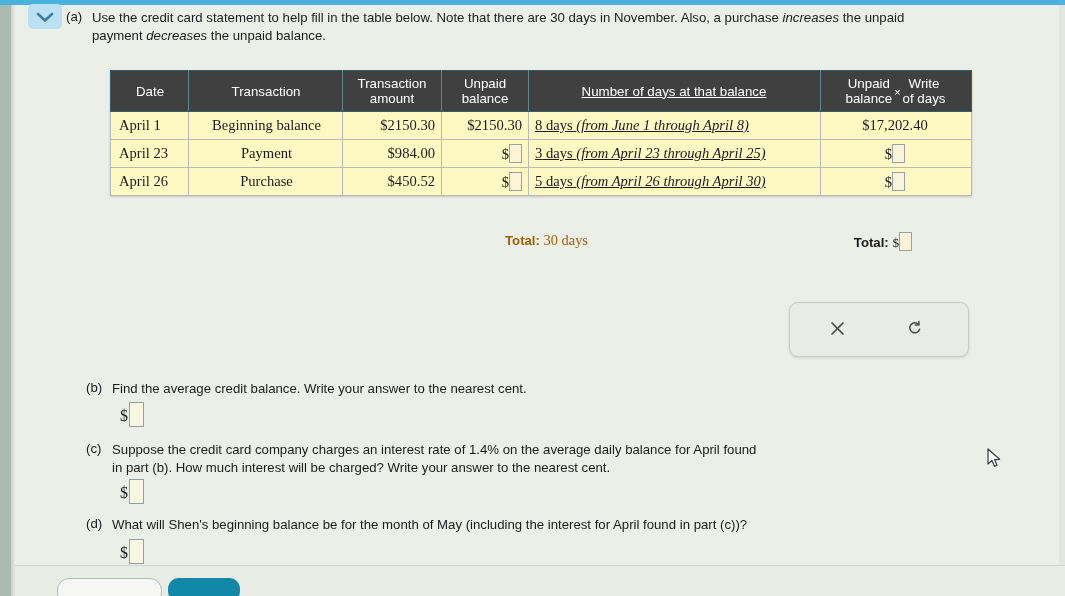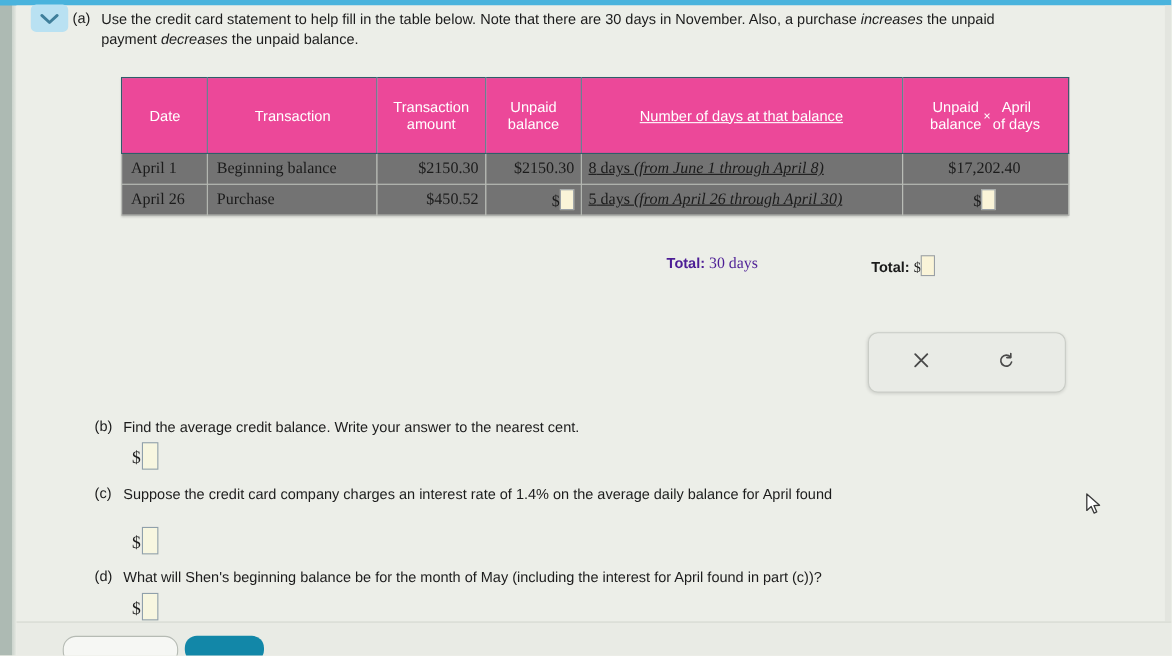--- a/index.html
+++ b/index.html
@@ -79,44 +79,44 @@
   
   .tbl {
     position: absolute;
     left: 110px;
     top: 70px;
     border-collapse: collapse;
     background: #f2f3ef;
     box-shadow: 0 1px 2px rgba(0,0,0,0.18);
   }
   .tbl th {
-    background: #ec4899;
+    background: #404040;
     color: #ffffff;
     font-size: 13.3px;
     font-weight: normal;
-    padding: 19px 7px;
+    padding: 5px 7px;
     border: 1px solid #2e5e69;
     border-right-color: #5d878f;
     line-height: 15px;
     text-align: center;
     vertical-align: middle;
   }
   .tbl th:last-child { border-right-color: #2e5e69; }
   .tbl td {
     border: 1px solid #b9bcb6;
     font-family: "Liberation Serif", serif;
     font-size: 14.6px;
     color: #1b1b1b;
     padding: 2px 6px;
     height: 23px;
-    background: #737373;
+    background: #fef9c3;
     white-space: nowrap;
   }
   .c-date      { width: 62px;  text-align: left;  padding-left: 8px !important; }
-  .c-trans     { width: 138px; text-align: left;  padding-left: 8px !important; }
+  .c-trans     { width: 138px; text-align: center;  padding-left: 8px !important; }
   .c-amount    { width: 84px;  text-align: right; }
   .c-balance   { width: 72px;  text-align: right; }
   .c-days      { width: 278px; text-align: left;  padding-left: 6px !important; text-decoration: underline; }
   .c-product   { width: 135px; text-align: center; padding-right: 8px !important; }
 
   .c-days i { font-style: italic; }
 
   
   .mulhdr {
     display: flex;
@@ -139,31 +139,31 @@
     box-sizing: border-box;
   }
   .dollar { font-family: "Liberation Serif", serif; }
 
   
   .totals-days {
     position: absolute;
     left: 505px;
     top: 232px;
     width: 285px;
-    text-align: center;
     font-size: 13.2px;
-    color: #4c1d95;
+    color: #a16207;
   }
   .totals-days b { font-weight: bold; }
   .totals-days .num { font-family: "Liberation Serif", serif; font-size: 14.4px; }
   .totals-right {
     position: absolute;
-    left: 792px;
+    left: 764px;
     top: 232px;
     width: 148px;
+    text-align: right;
     font-size: 13.2px;
     color: #1b1b1b;
   }
   .totals-right b { font-weight: bold; }
 
   
   .tool-panel {
     position: absolute;
     left: 789px;
     top: 302px;
@@ -288,37 +288,45 @@
         </th>
         <th class="c-days">Number of days at that balance</th>
         <th class="c-product">
           <span class="mulhdr">
             <span class="two-line">
               <span>Unpaid</span><br>
               <span>balance</span>
             </span>
             <span class="times">×</span>
             <span class="two-line">
-              <span>April</span><br>
+              <span>Write</span><br>
               <span>of days</span>
             </span>
           </span>
         </th>
       </tr>
     </thead>
     <tbody id="tbody">
         <tr>
           <td class="c-date">April 1</td>
           <td class="c-trans">Beginning balance</td>
           <td class="c-amount">$2150.30</td>
           <td class="c-balance">$2150.30</td>
           <td class="c-days"><span>8</span><span> days </span><i>(from June 1 through April 8)</i></td>
           <td class="c-product">$17,202.40</td>
         </tr>
         <tr>
+          <td class="c-date">April 23</td>
+          <td class="c-trans">Payment</td>
+          <td class="c-amount">$984.00</td>
+          <td class="c-balance"><span class="dollar">$</span><span class="inp-sm"></span></td>
+          <td class="c-days"><span>3</span><span> days </span><i>(from April 23 through April 25)</i></td>
+          <td class="c-product"><span class="dollar">$</span><span class="inp-sm"></span></td>
+        </tr>
+        <tr>
           <td class="c-date">April 26</td>
           <td class="c-trans">Purchase</td>
           <td class="c-amount">$450.52</td>
           <td class="c-balance"><span class="dollar">$</span><span class="inp-sm"></span></td>
           <td class="c-days"><span>5</span><span> days </span><i>(from April 26 through April 30)</i></td>
           <td class="c-product"><span class="dollar">$</span><span class="inp-sm"></span></td>
         </tr>
       </tbody>
   </table>
 
@@ -354,20 +362,21 @@
     <div class="part-text">Find the average credit balance. Write your answer to the nearest cent.</div>
   </div>
   <div class="answer-row" style="left:120px; top:402px;">
     <span class="dsign">$</span><span class="inp-lg"></span>
   </div>
 
   <div class="part-block" style="left:86px; top:441px; width:900px;">
     <span class="part-label">(c)</span>
     <div class="part-text">
       <span>Suppose the credit card company charges an interest rate of 1.4% on the average daily balance for April found</span><br>
+      <span>in part (b). How much interest will be charged? Write your answer to the nearest cent.</span>
     </div>
   </div>
   <div class="answer-row" style="left:120px; top:479px;">
     <span class="dsign">$</span><span class="inp-lg"></span>
   </div>
 
   <div class="part-block" style="left:86px; top:516px; width:950px;">
     <span class="part-label">(d)</span>
     <div class="part-text">What will Shen's beginning balance be for the month of May (including the interest for April found in part (c))?</div>
   </div>

